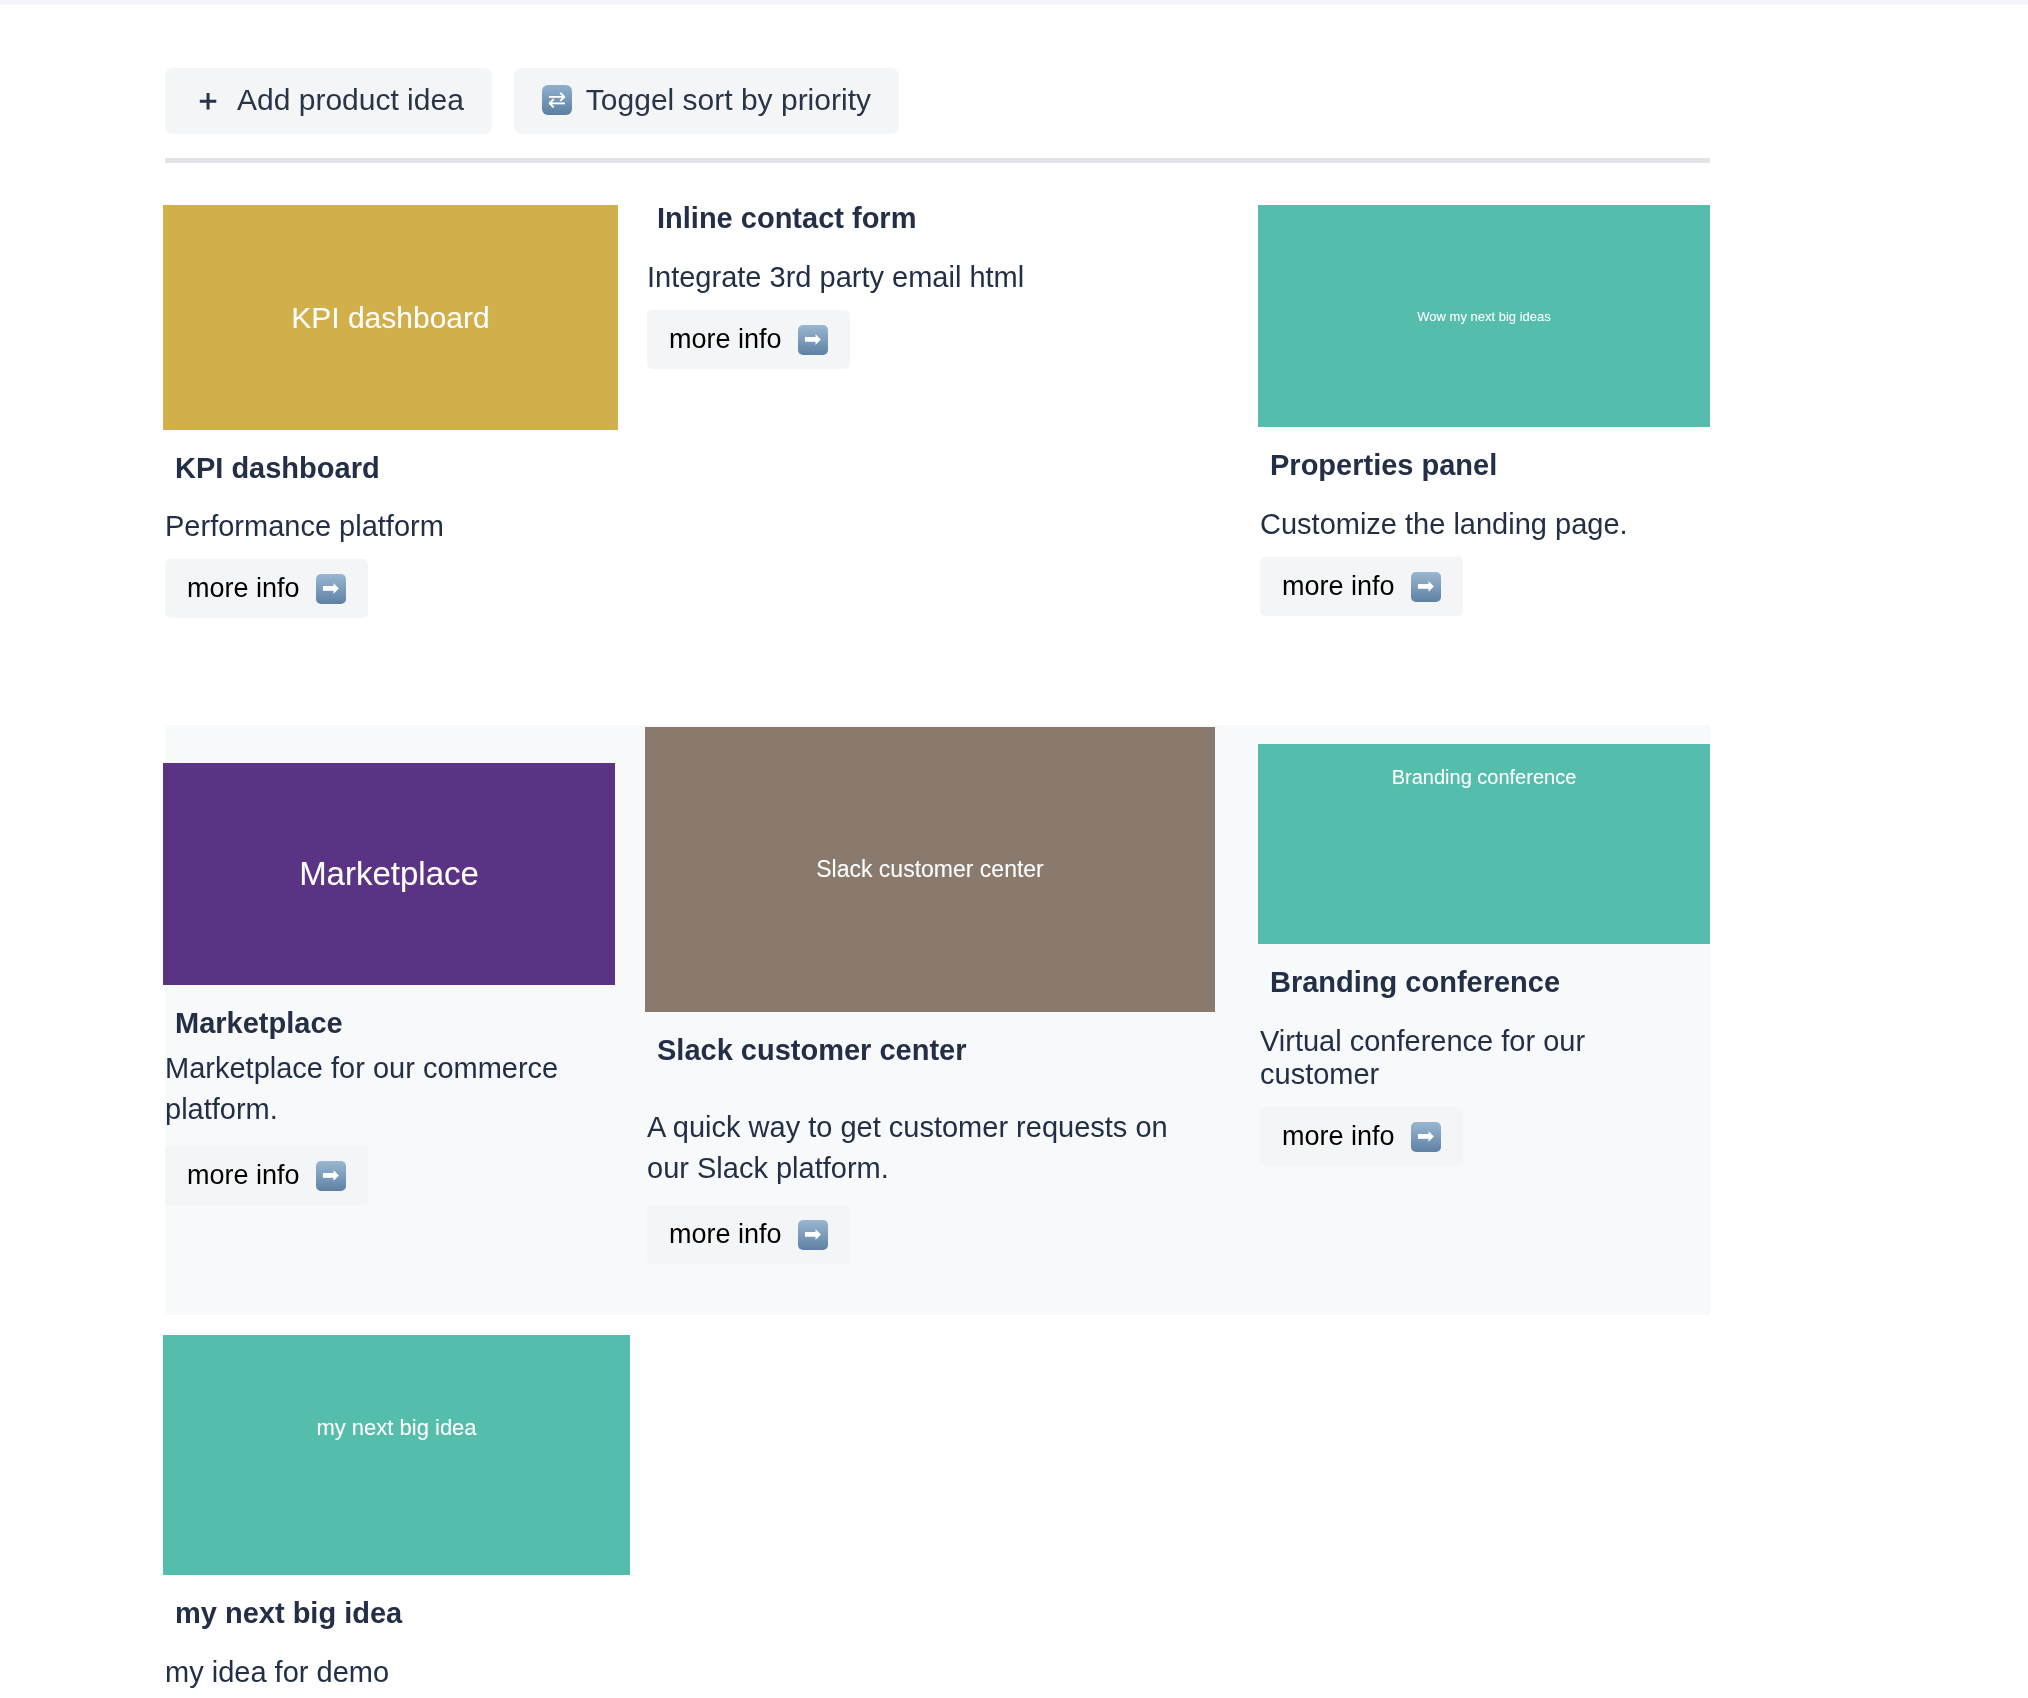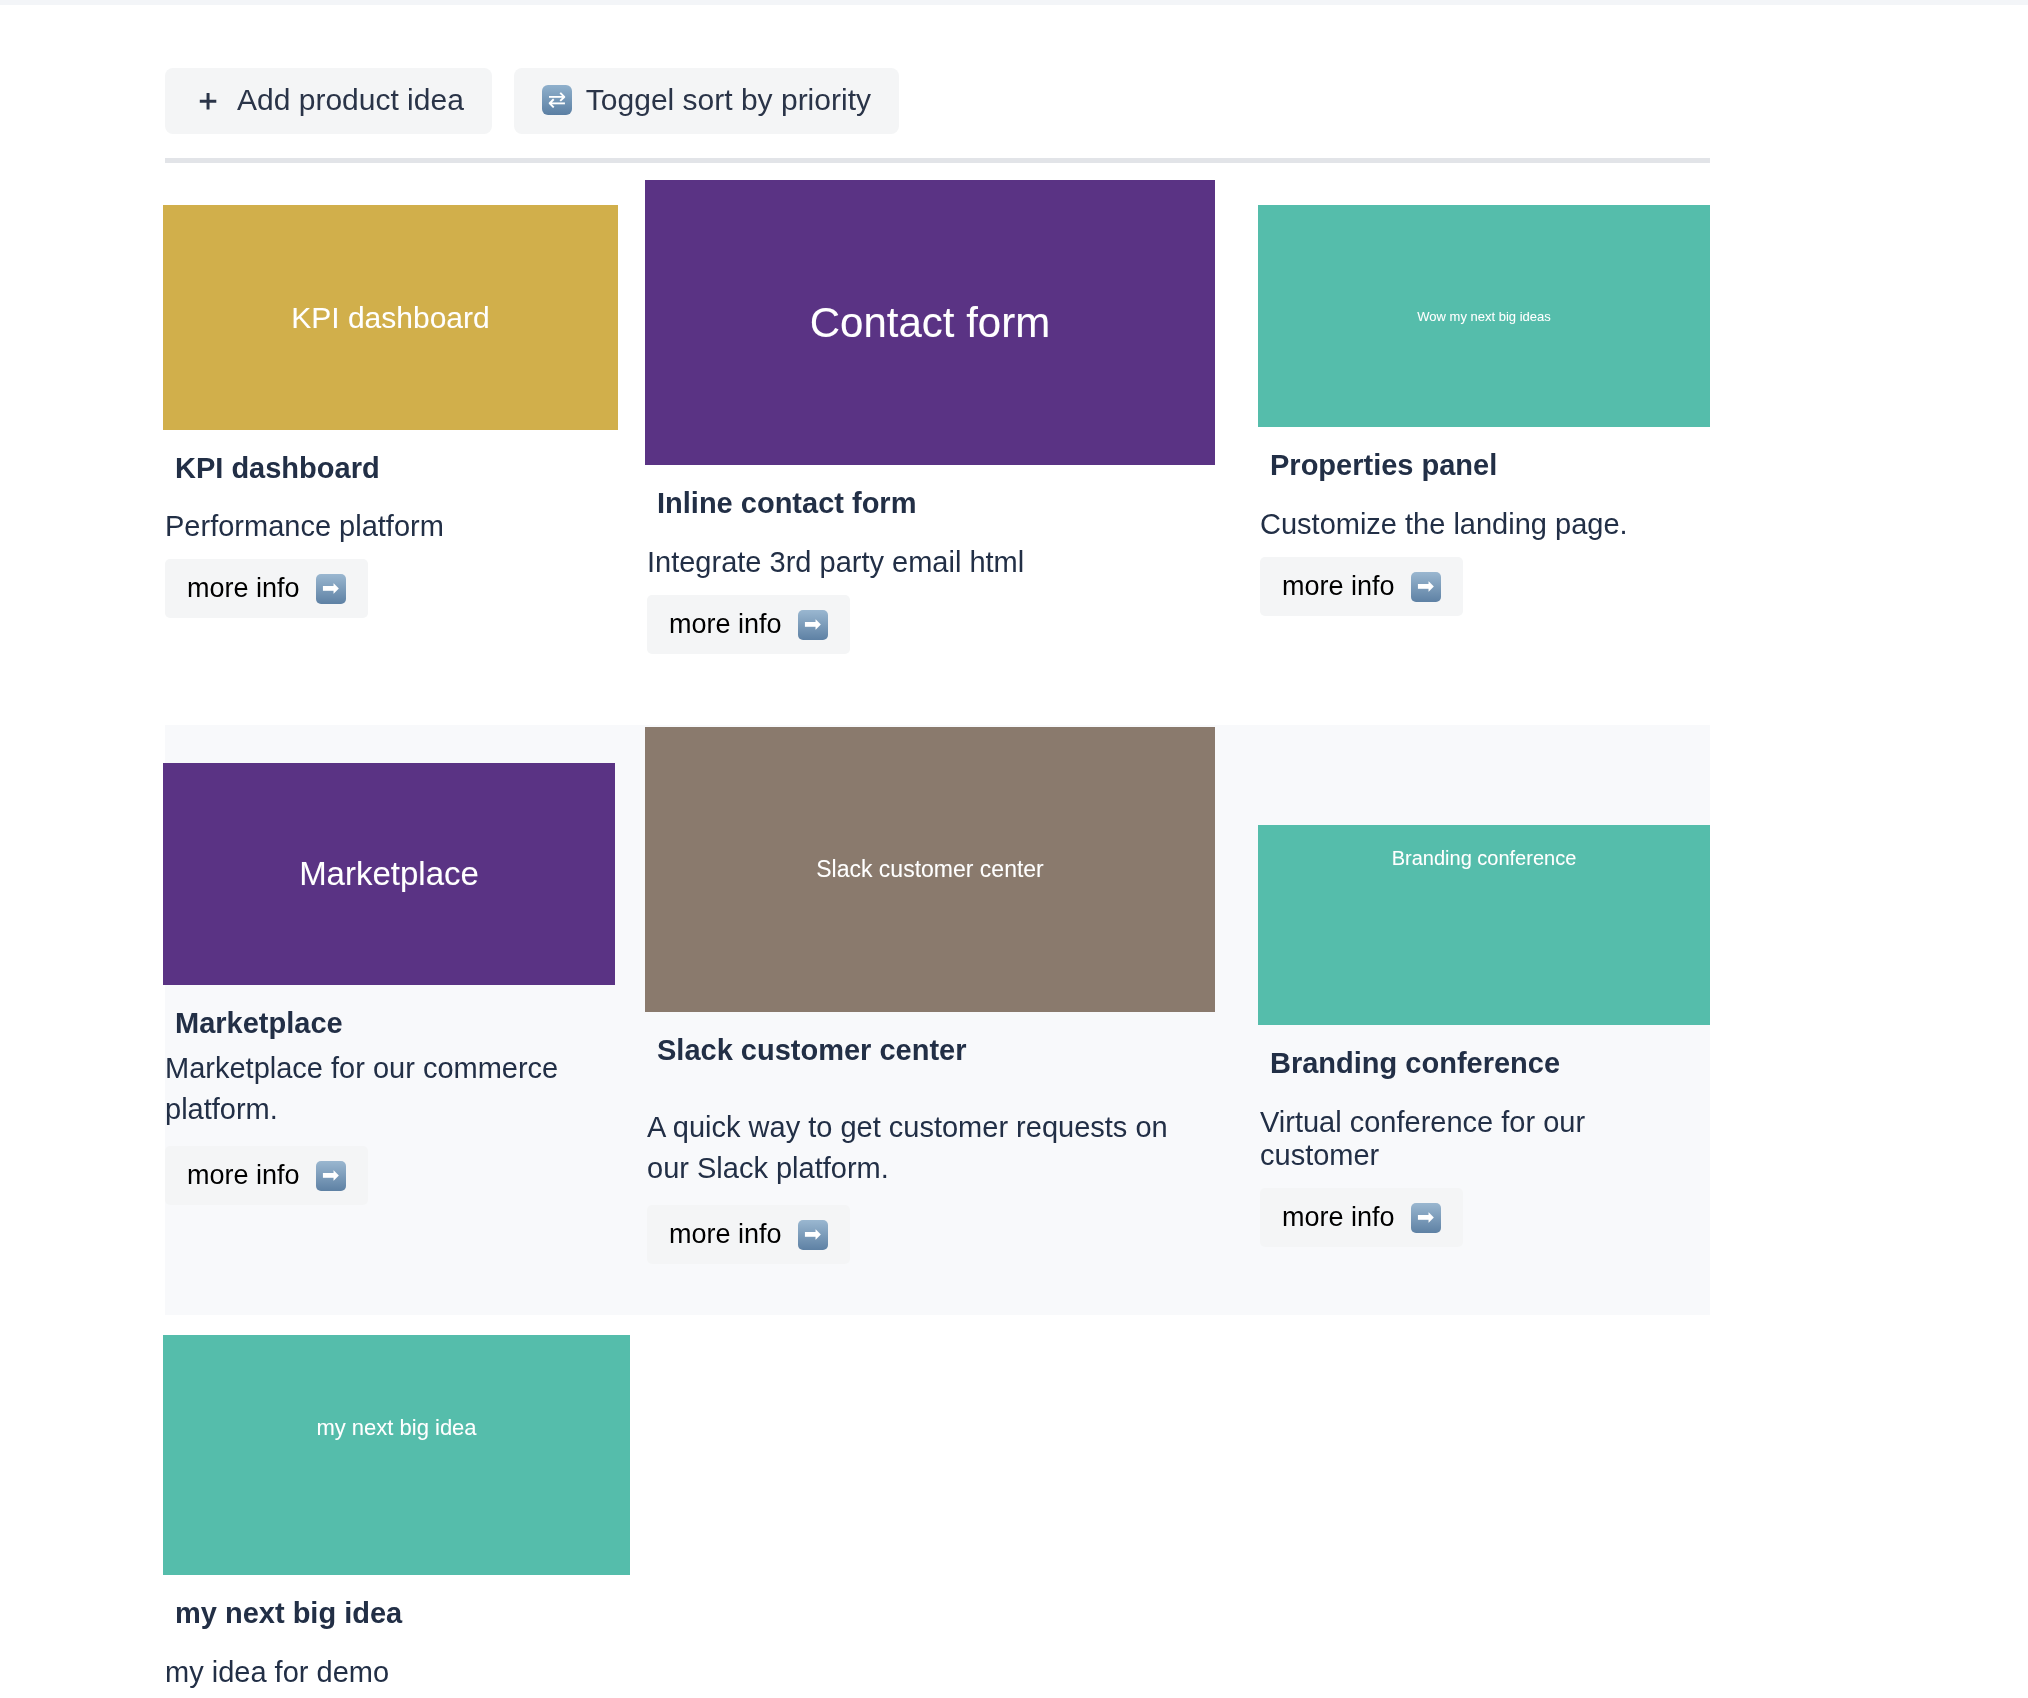--- a/index.html
+++ b/index.html
@@ -196,21 +196,21 @@
   #card-slack { left: 645px; top: 727px; width: 570px; }
   #card-slack .thumb { width: 570px; height: 285px; background: #8a7a6d; }
   #card-slack .thumb-label { font-size: 23px; }
   #card-slack .card-title { font-size: 29px; margin-top: 22px; }
   #card-slack .card-desc { font-size: 29px; margin-top: 40px; padding-left: 2px; line-height: 1.42; }
   #card-slack .more-btn { font-size: 27px; padding: 14px 22px; margin-top: 16px; margin-left: 2px; }
   #card-slack .arrow-emoji { width: 30px; height: 30px; }
   #card-slack .arrow-emoji::before { font-size: 21px; }
 
   
-  #card-brand { left: 1258px; top: 825px; width: 452px; }
+  #card-brand { left: 1258px; top: 744px; width: 452px; }
   #card-brand .thumb { width: 452px; height: 200px; background: #55bdab; align-items: flex-start; padding-top: 22px; box-sizing: border-box; }
   #card-brand .thumb-label { font-size: 20px; }
   #card-brand .card-title { font-size: 29px; margin-top: 22px; }
   #card-brand .card-desc { font-size: 29px; margin-top: 26px; padding-left: 2px; }
   #card-brand .more-btn { font-size: 27px; padding: 14px 22px; margin-top: 16px; margin-left: 2px; }
   #card-brand .arrow-emoji { width: 30px; height: 30px; }
   #card-brand .arrow-emoji::before { font-size: 21px; }
 
   
   #card-mine { left: 163px; top: 1335px; width: 467px; }
@@ -247,23 +247,20 @@
     </div>
     <h3 class="card-title">KPI dashboard</h3>
     <p class="card-desc">Performance platform</p>
     <button class="more-btn">
       <span>more info</span>
       <span class="arrow-emoji"></span>
     </button>
   </div>
 
   <div class="card" id="card-contact">
-    <div class="thumb">
-      <span class="thumb-label">Contact form</span>
-    </div>
     <h3 class="card-title">Inline contact form</h3>
     <p class="card-desc">Integrate 3rd party email html</p>
     <button class="more-btn">
       <span>more info</span>
       <span class="arrow-emoji"></span>
     </button>
   </div>
 
   <div class="card" id="card-props">
     <div class="thumb">

